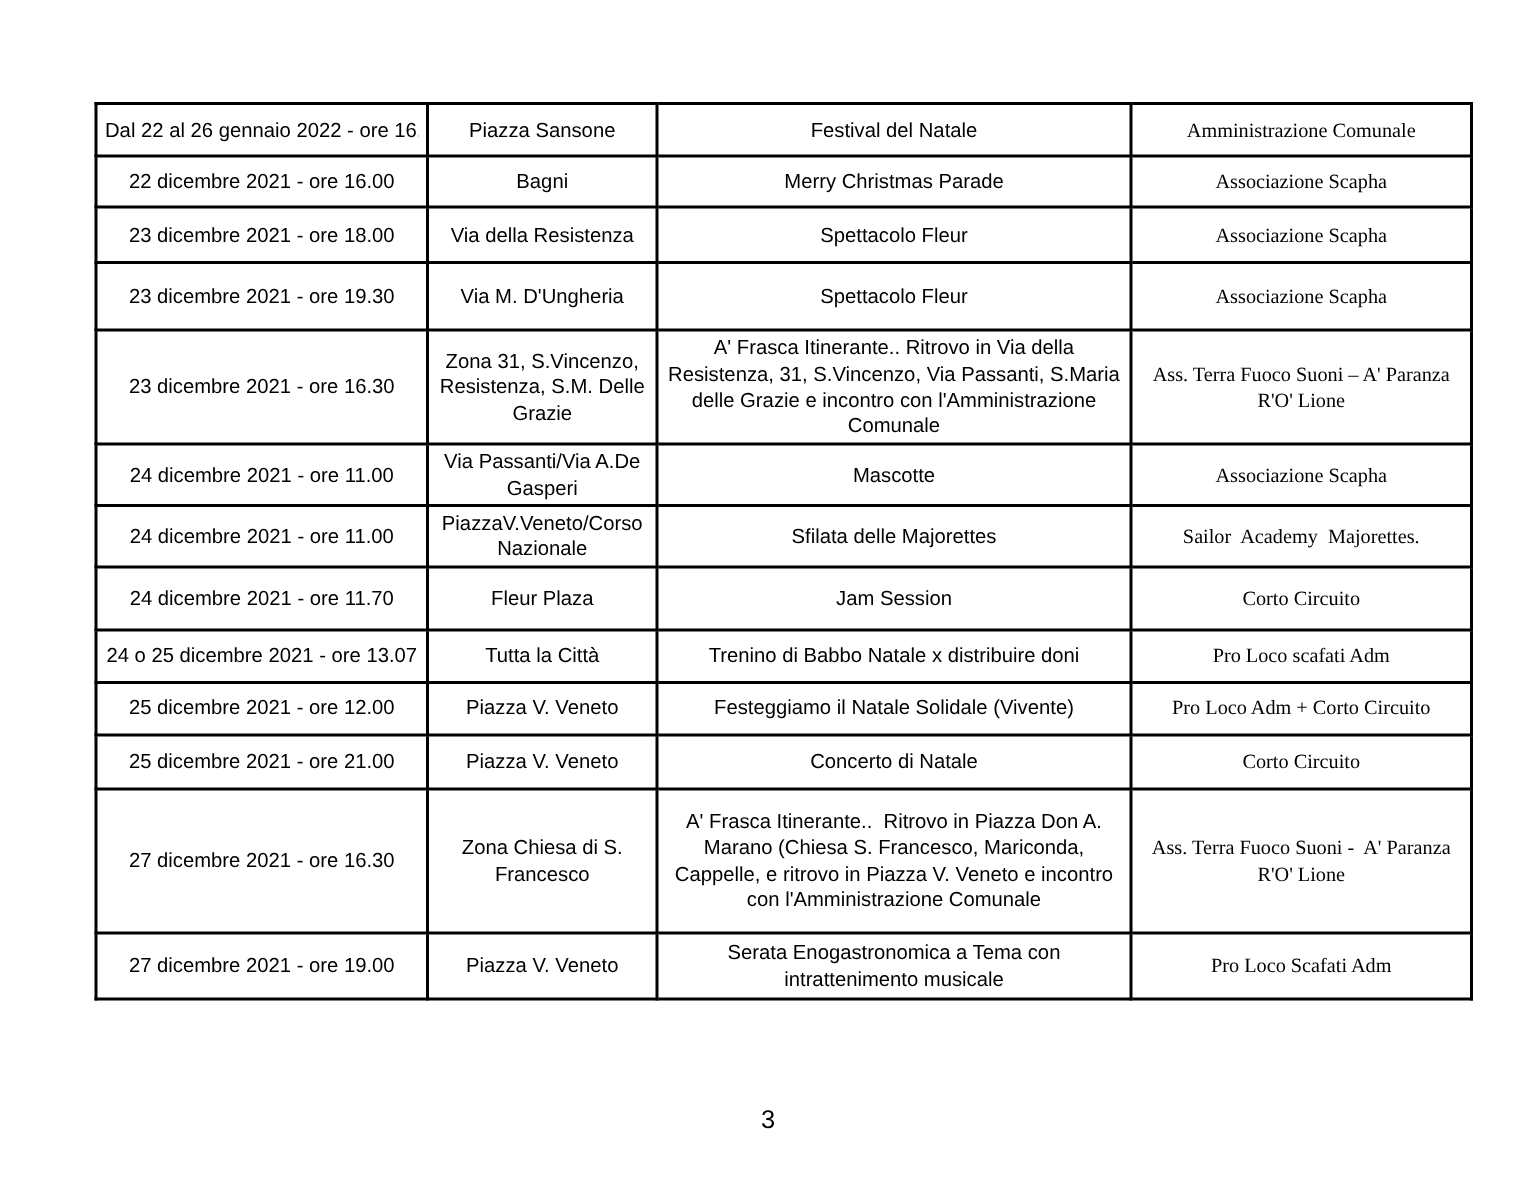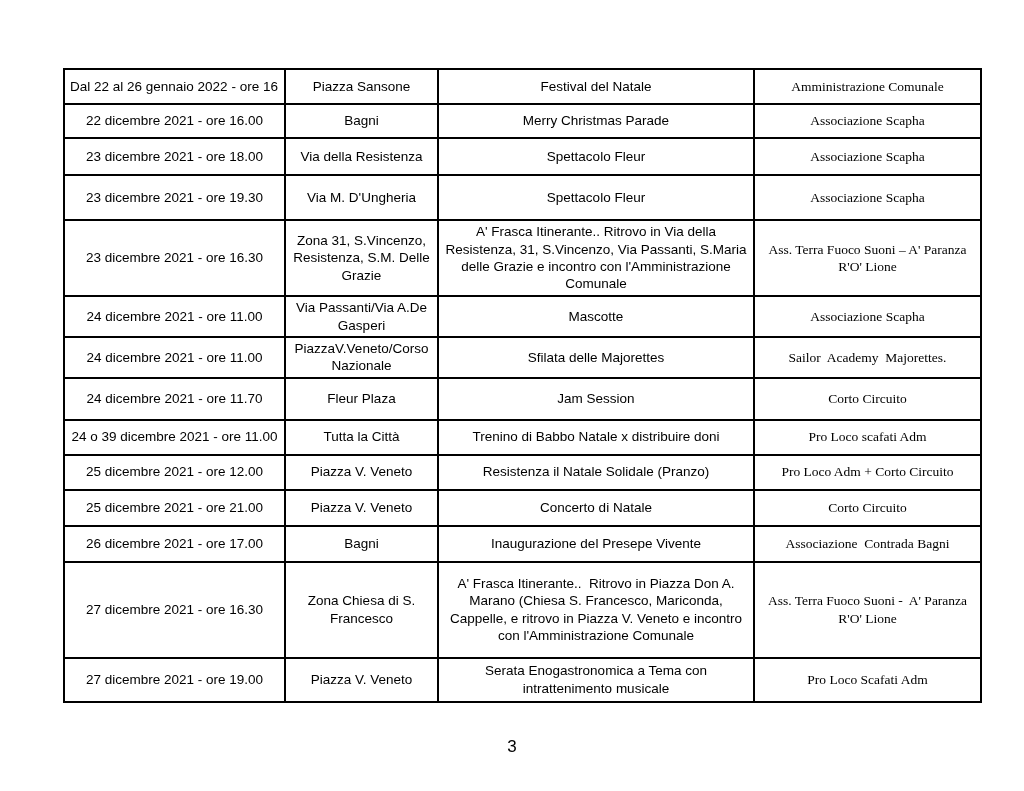--- a/index.html
+++ b/index.html
@@ -99,42 +99,36 @@
       <td class="col-event">Sfilata delle Majorettes</td>
       <td class="col-org">Sailor  Academy  Majorettes.</td>
     </tr>
     <tr style="height:42px">
       <td class="col-date">24 dicembre 2021 - ore 11.70</td>
       <td class="col-place">Fleur Plaza</td>
       <td class="col-event">Jam Session</td>
       <td class="col-org">Corto Circuito</td>
     </tr>
     <tr style="height:35px">
-      <td class="col-date tight">24 o 39 dicembre 2021 - ore 11.00</td>
+      <td class="col-date tight">24 o 25 dicembre 2021 - ore 13.07</td>
       <td class="col-place">Tutta la Città</td>
       <td class="col-event">Trenino di Babbo Natale x distribuire doni</td>
       <td class="col-org">Pro Loco scafati Adm</td>
     </tr>
     <tr style="height:35px">
       <td class="col-date">25 dicembre 2021 - ore 12.00</td>
       <td class="col-place">Piazza V. Veneto</td>
-      <td class="col-event">Resistenza il Natale Solidale (Pranzo)</td>
+      <td class="col-event">Festeggiamo il Natale Solidale (Vivente)</td>
       <td class="col-org">Pro Loco Adm + Corto Circuito</td>
     </tr>
     <tr style="height:36px">
       <td class="col-date">25 dicembre 2021 - ore 21.00</td>
       <td class="col-place">Piazza V. Veneto</td>
       <td class="col-event">Concerto di Natale</td>
       <td class="col-org">Corto Circuito</td>
-    </tr>
-    <tr style="height:36px">
-      <td class="col-date">26 dicembre 2021 - ore 17.00</td>
-      <td class="col-place">Bagni</td>
-      <td class="col-event">Inaugurazione del Presepe Vivente</td>
-      <td class="col-org">Associazione  Contrada Bagni</td>
     </tr>
     <tr style="height:96px">
       <td class="col-date">27 dicembre 2021 - ore 16.30</td>
       <td class="col-place">Zona Chiesa di S. Francesco</td>
       <td class="col-event">A' Frasca Itinerante..  Ritrovo in Piazza Don A. Marano (Chiesa S. Francesco, Mariconda, Cappelle, e ritrovo in Piazza V. Veneto e incontro con l'Amministrazione Comunale</td>
       <td class="col-org">Ass. Terra Fuoco Suoni -  A' Paranza R'O' Lione</td>
     </tr>
     <tr style="height:44px">
       <td class="col-date">27 dicembre 2021 - ore 19.00</td>
       <td class="col-place">Piazza V. Veneto</td>

